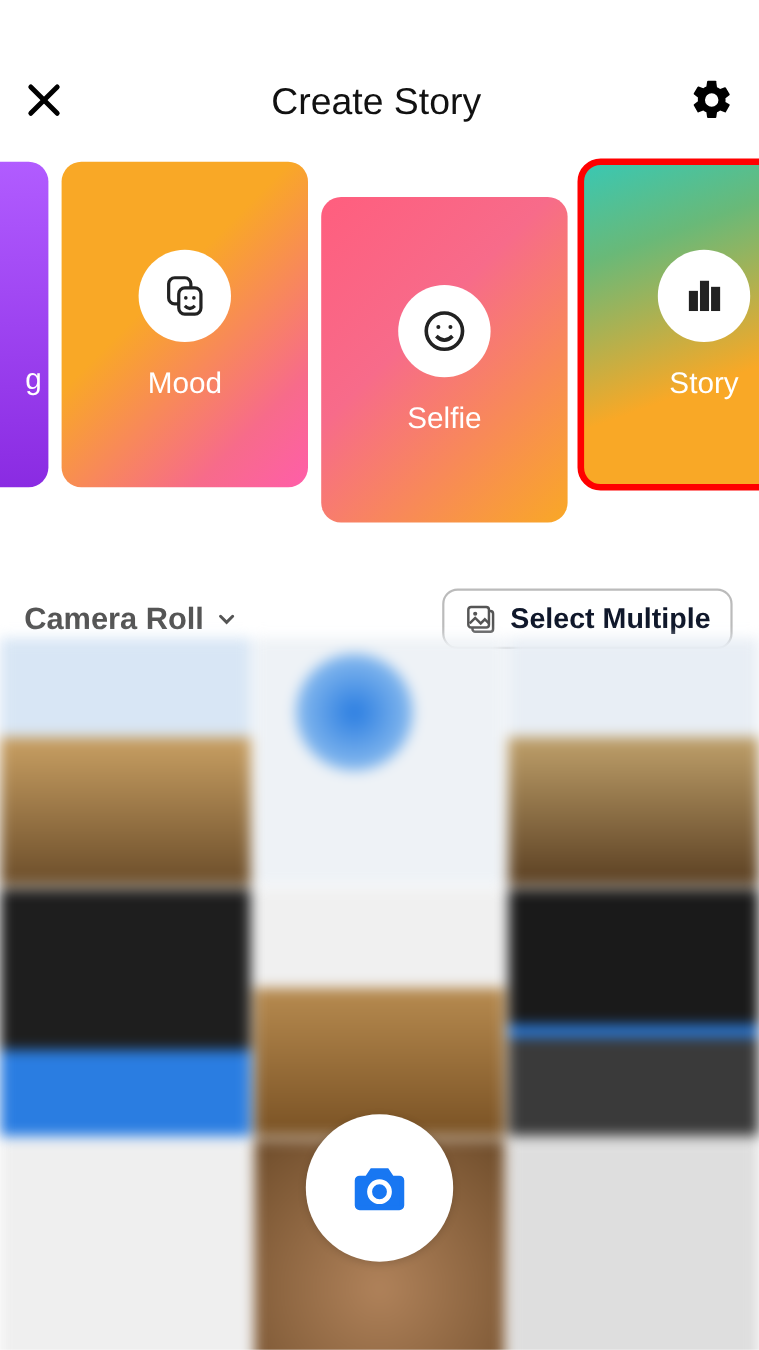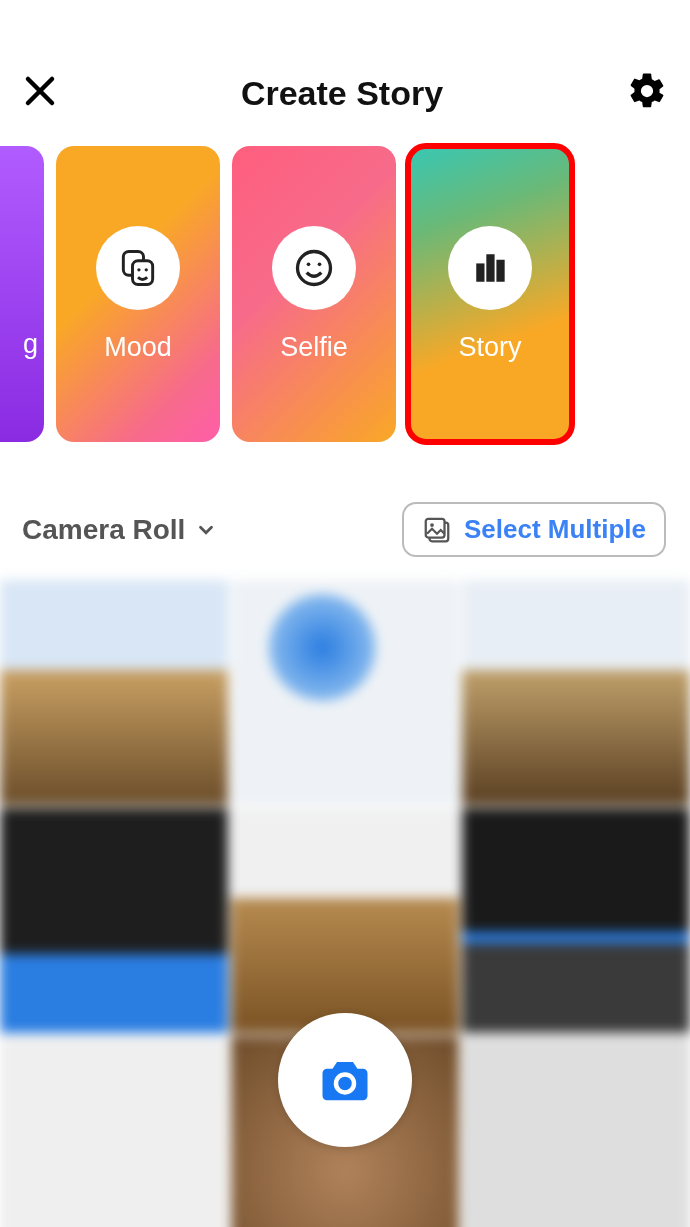--- a/index.html
+++ b/index.html
@@ -12,33 +12,33 @@
     position: relative;
   }
   .header {
     display: flex;
     align-items: center;
     justify-content: space-between;
     padding: 70px 22px 30px 22px;
   }
   .header .title {
     font-size: 34px;
-    font-weight: 700;
+    font-weight: 400;
     color: #111;
   }
   .close-icon svg { width: 36px; height: 36px; }
   .gear-icon svg { width: 42px; height: 42px; }
   .cards-row {
     display: flex;
     gap: 12px;
     padding: 0 0 0 0;
     margin-left: -30px;
   }
   .card {
-    width: 164px;
+    width: 224px;
     height: 296px;
     border-radius: 18px;
     display: flex;
     flex-direction: column;
     align-items: center;
     justify-content: center;
     position: relative;
     color: #fff;
     flex-shrink: 0;
   }
@@ -64,21 +64,21 @@
     justify-content: center;
     margin-bottom: 22px;
   }
   .card .icon-circle svg { width: 44px; height: 44px; stroke: #222; }
   .card .label {
     font-size: 27px;
     font-weight: 500;
   }
   .card-boomerang { background: linear-gradient(180deg,#b15cff,#8a2be2); }
   .card-mood { background: linear-gradient(135deg,#f9a826 0%,#f9a826 40%,#f76b8a 80%,#ff5ea9 100%); }
-  .card-selfie { background: linear-gradient(135deg,#ff5e7e 0%,#f76b8a 40%,#f9a826 100%); }
+  .card-selfie { background: linear-gradient(135deg,#ff5e7e 0%,#f76b8a 40%,#f9a826 100%); margin-top: 32px; }
   .card-poll { background: linear-gradient(160deg,#38c8b5 0%,#69b978 25%,#f9a826 65%,#f9a826 100%); }
 
   .source-row {
     display: flex;
     justify-content: space-between;
     align-items: center;
     padding: 60px 24px 20px 22px;
   }
   .source-label {
     font-size: 28px;
@@ -88,21 +88,21 @@
     align-items: center;
     gap: 10px;
   }
   .source-label svg { width: 22px; height: 22px; }
   .select-multiple {
     border: 2px solid #bbb;
     border-radius: 14px;
     padding: 10px 18px;
     font-size: 26px;
     font-weight: 600;
-    color: #3b82f6;
+    color: #0f172a;
     display: flex;
     align-items: center;
     gap: 12px;
     background: #fff;
   }
   .select-multiple svg { width: 30px; height: 30px; stroke: #555; }
 
   .gallery {
     position: absolute;
     left: 0;

